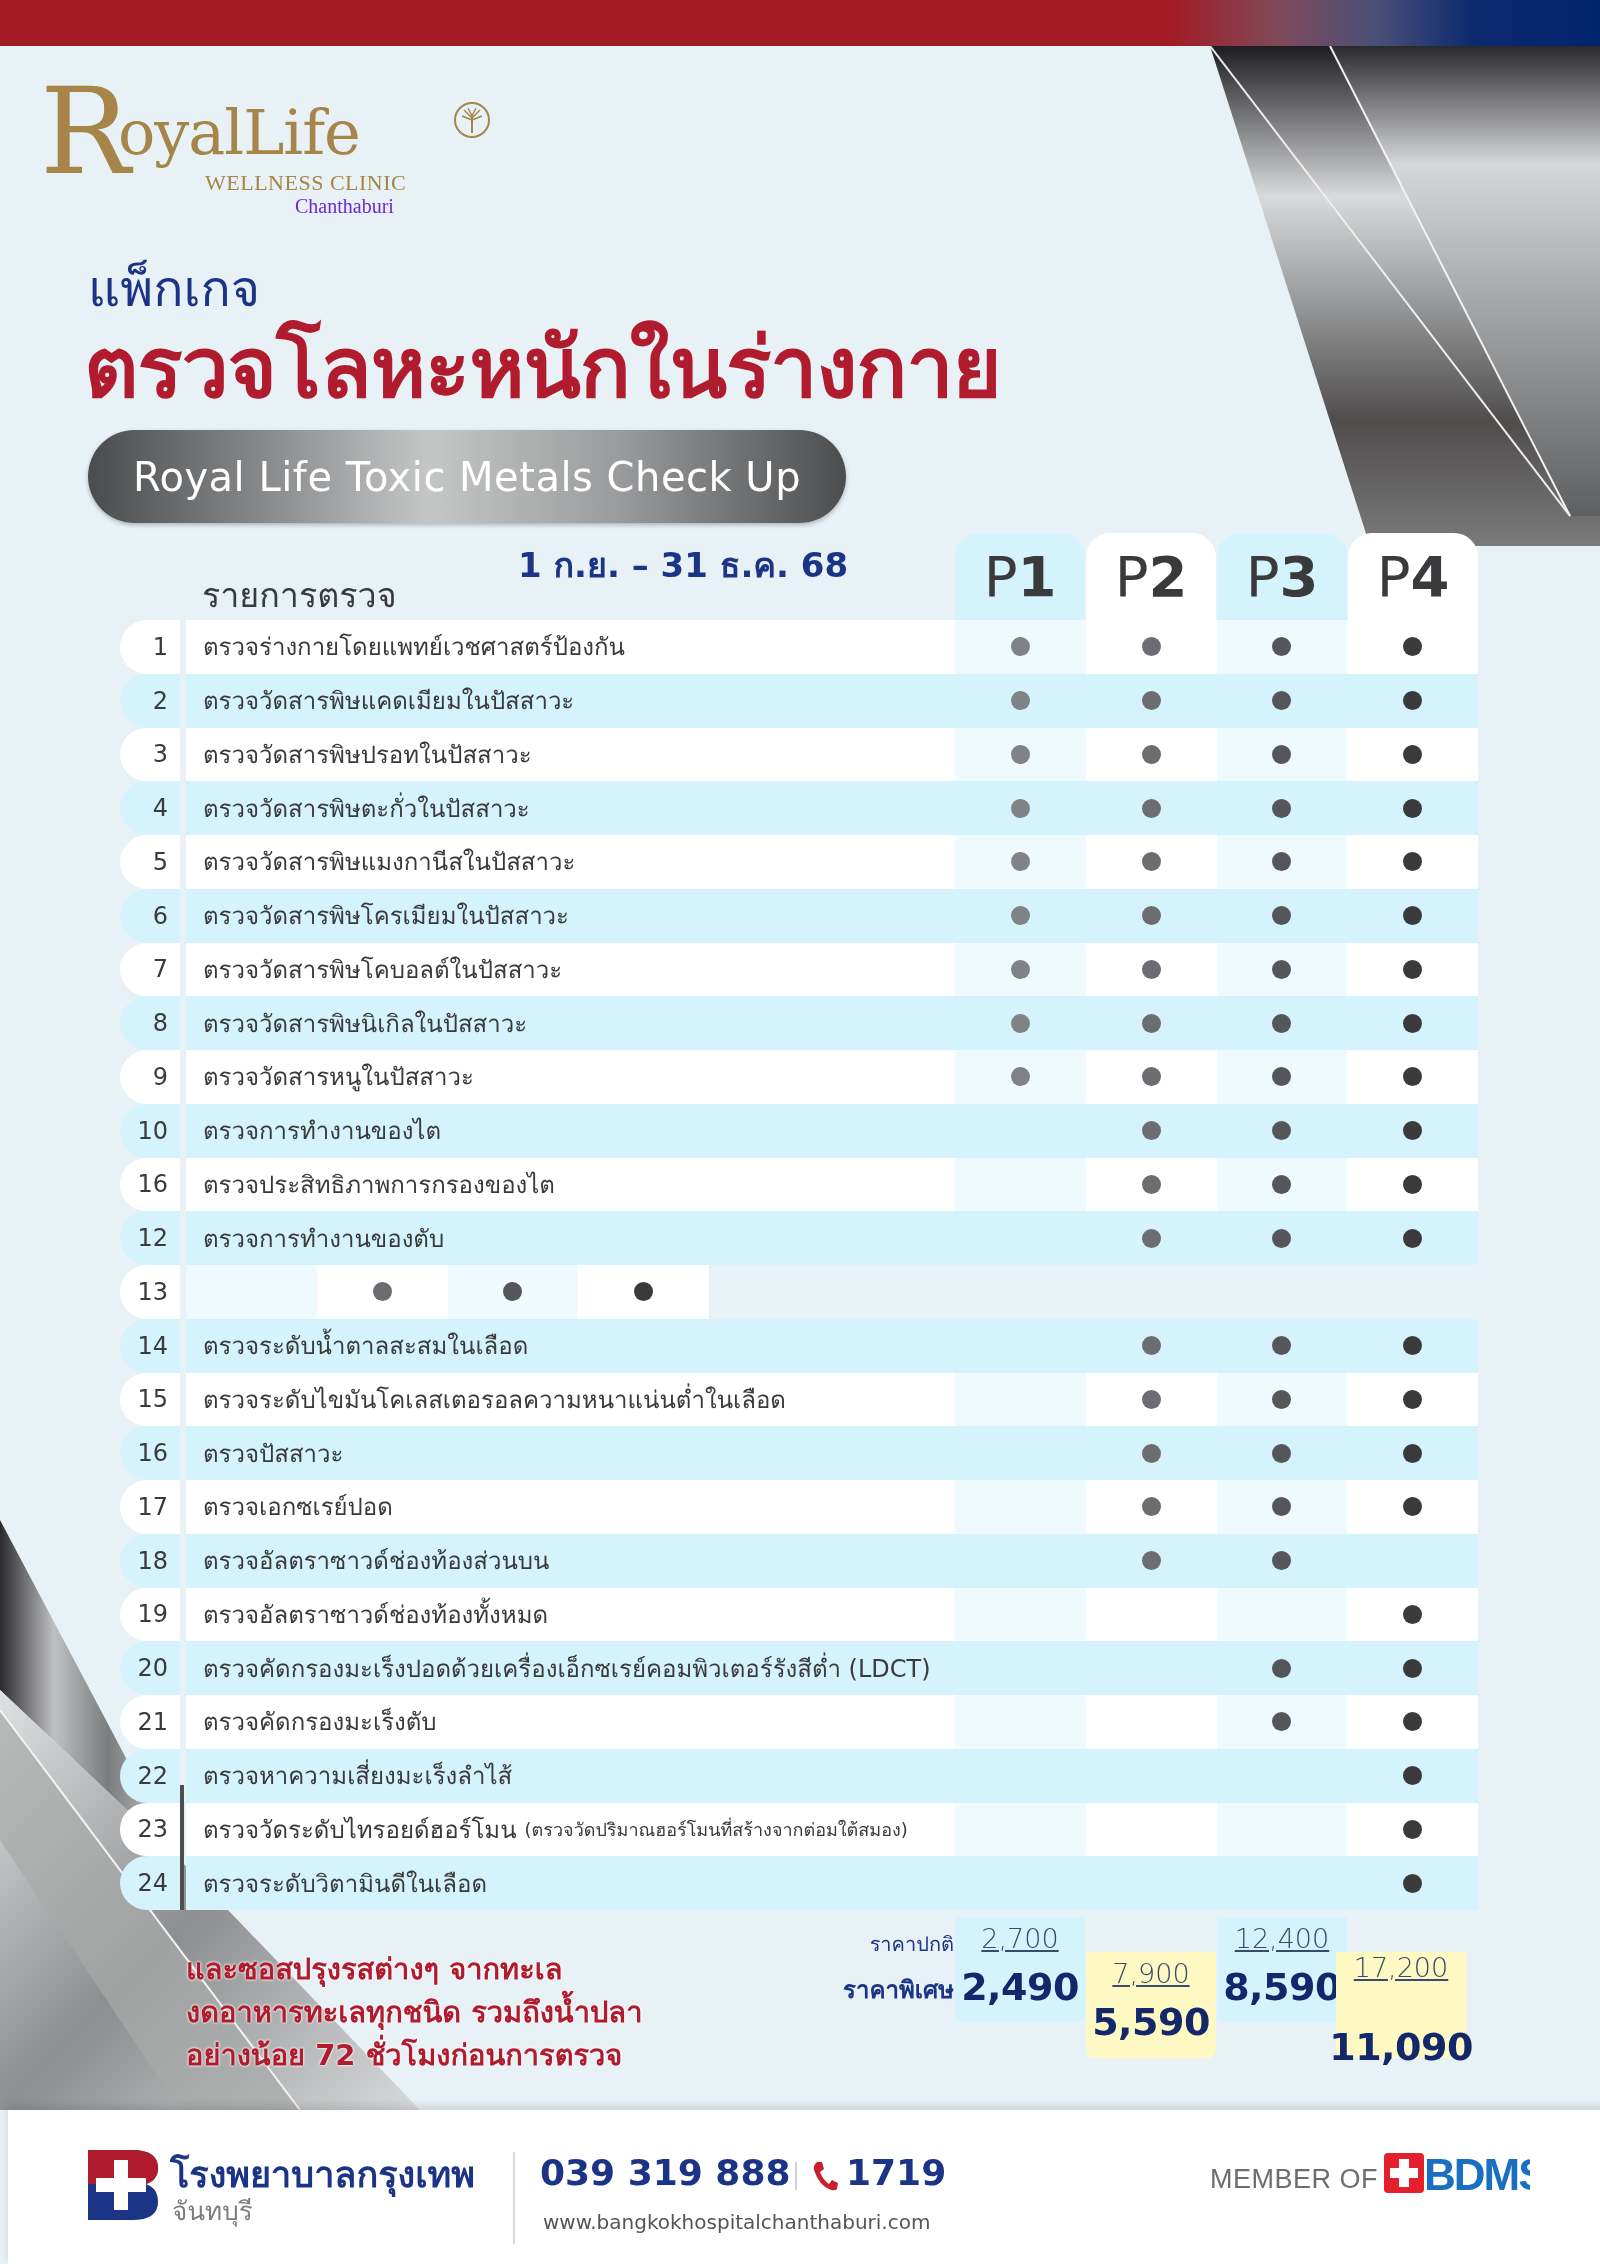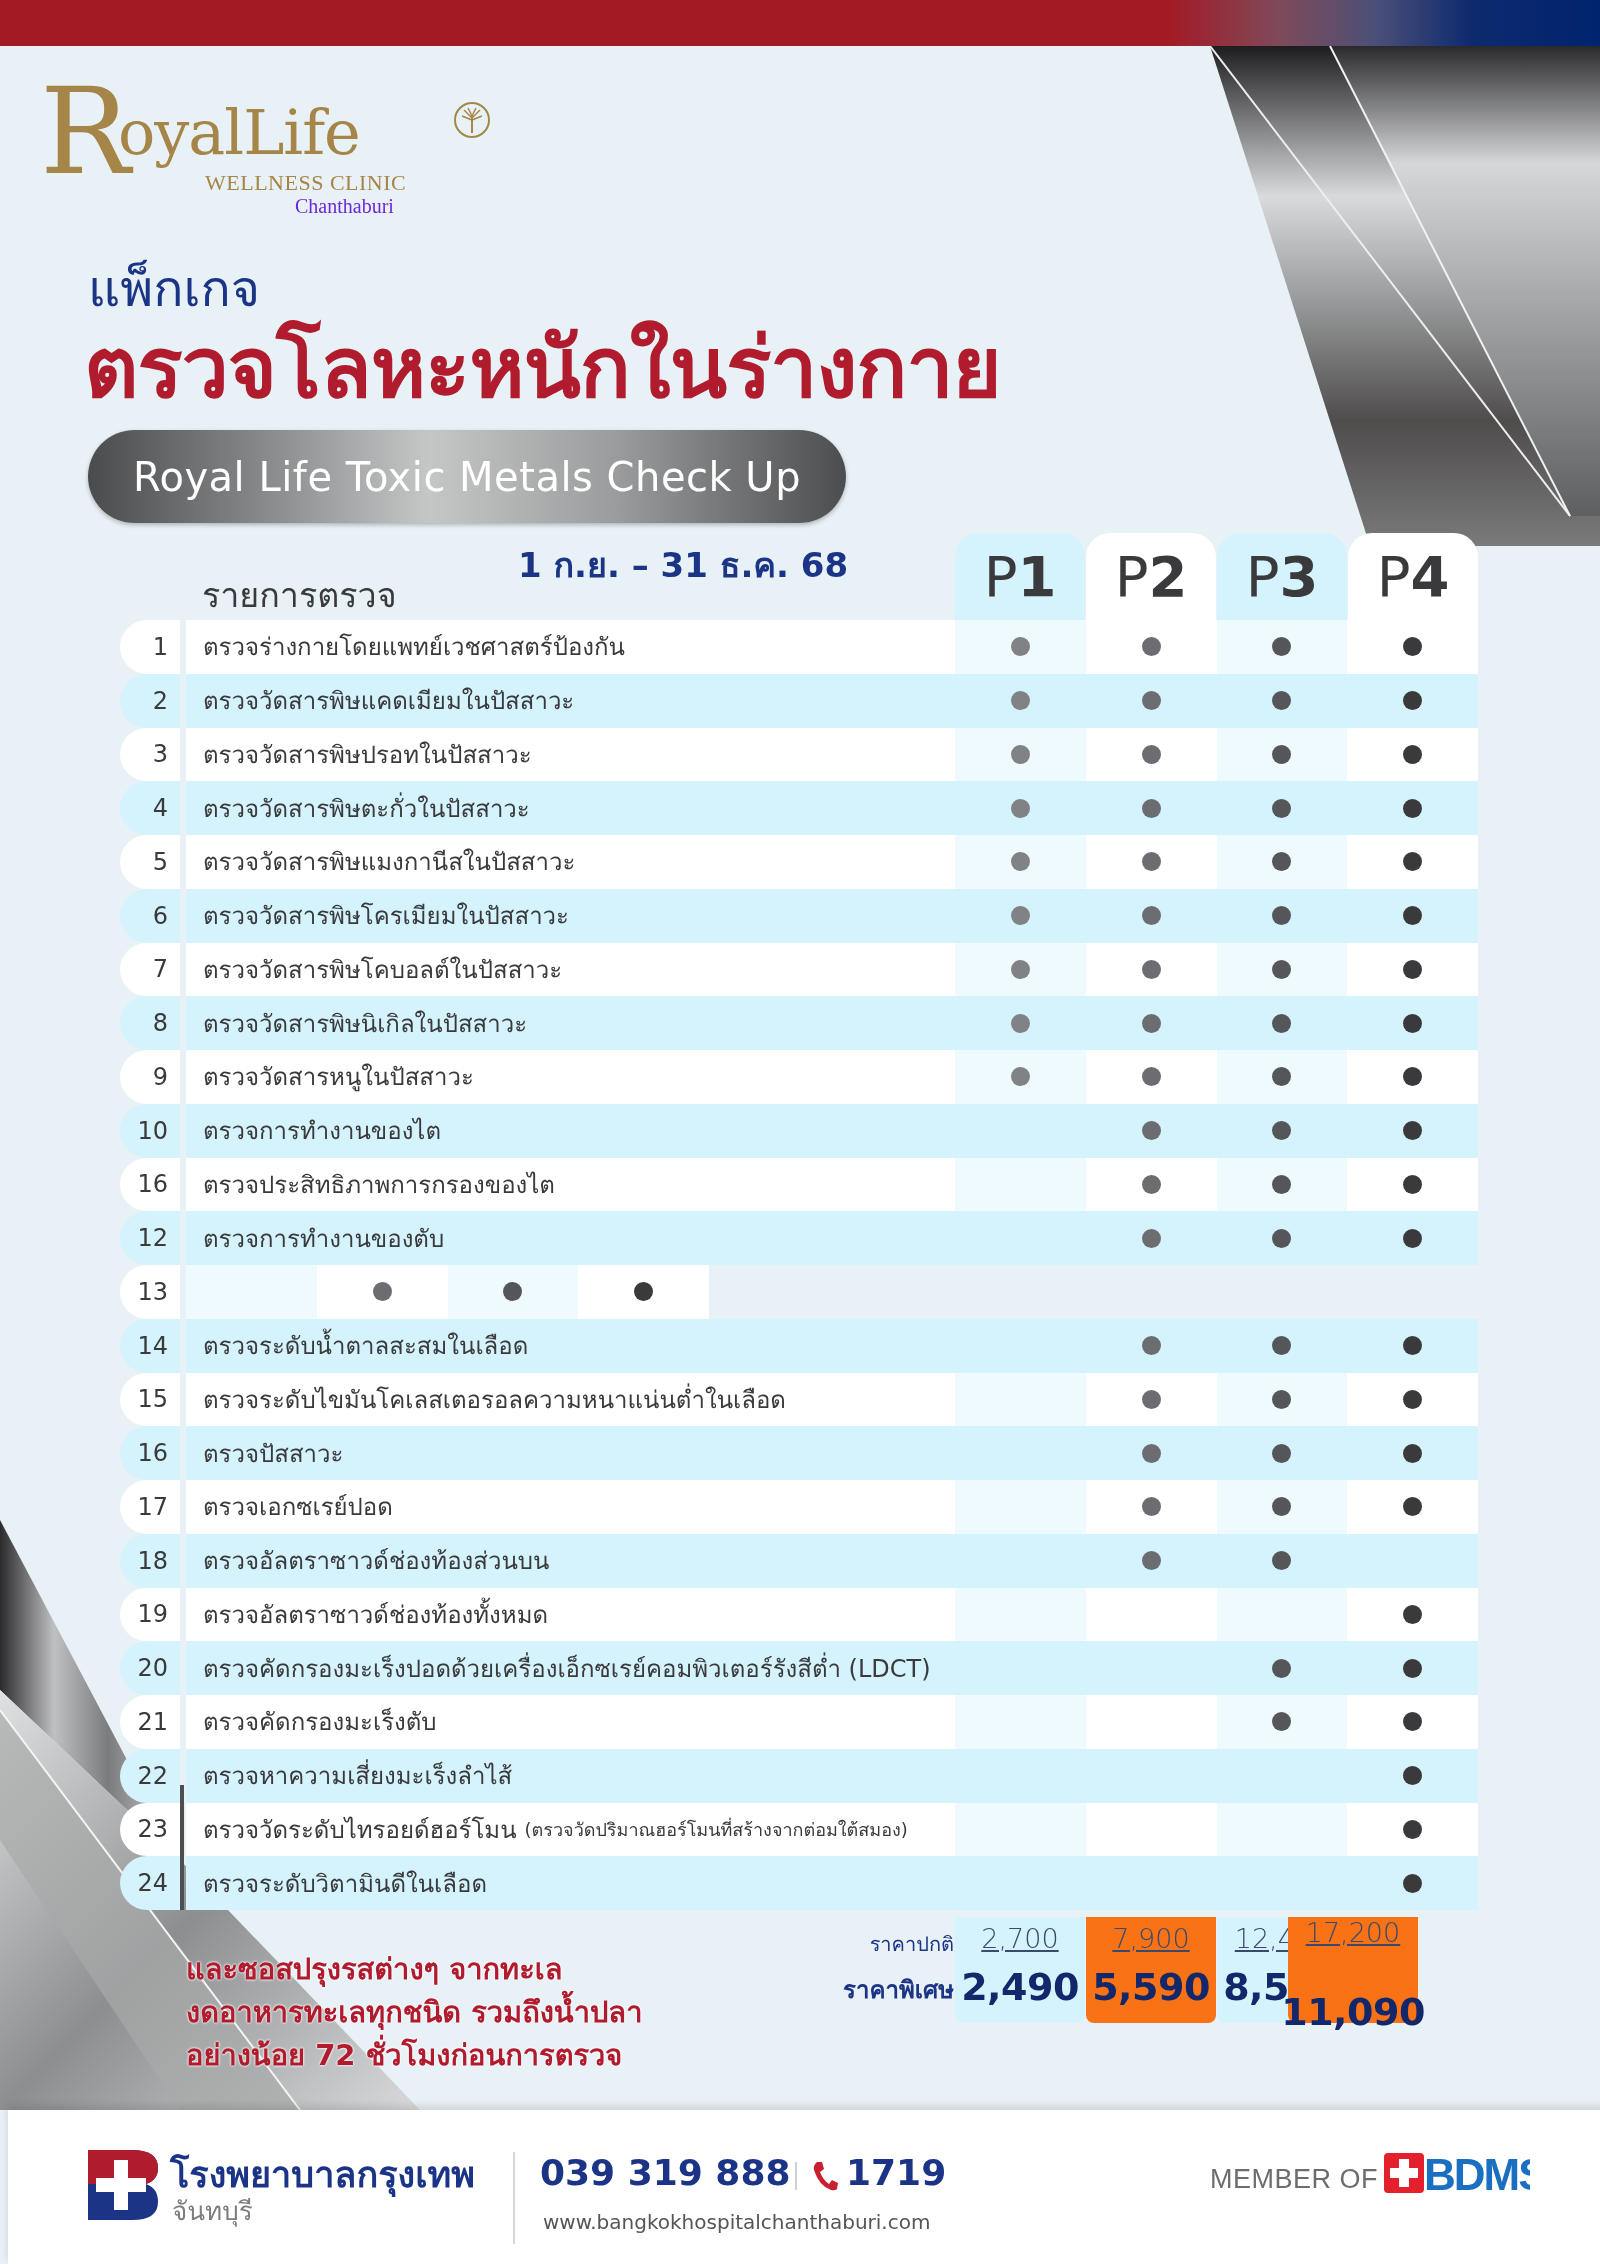--- a/index.html
+++ b/index.html
@@ -131,21 +131,21 @@
     font-family: Liberation Serif, serif; color: #1b3486; text-align: right;
   }
   .price-label.normal { top: 1928px; font-size: 20px; color: #1b3486; }
   .price-label.special { top: 1970px; font-size: 24px; font-weight: bold; color: #1b3486; }
   .price-col {
     position: absolute; top: 1917px; height: 106px;
     display: flex; flex-direction: column; align-items: center;
     border-radius: 0 0 8px 8px;
   }
   .price-col.alt { background: #d4f3fc; }
-  .price-col.white { background: #f97316; }
+  .price-col.white { background: #fef9c3; margin-top: 35px; }
   .price-col .normal-price {
     height: 42px; display: flex; align-items: center;
     font-size: 27px; color: #3a4a6c; font-weight: 300; text-decoration: underline;
   }
   .price-col .special-price {
     height: 56px; display: flex; align-items: center;
     font-size: 38px; font-weight: bold; color: #13276b; letter-spacing: -0.5px;
   }
 
   
@@ -689,21 +689,21 @@
   <div class="special-price">2,490</div>
 </div>
 <div class="price-col white" style="left:1086px;width:130px;">
   <div class="normal-price">7,900</div>
   <div class="special-price">5,590</div>
 </div>
 <div class="price-col alt" style="left:1217px;width:130px;">
   <div class="normal-price">12,400</div>
   <div class="special-price">8,590</div>
 </div>
-<div class="price-col white" style="left:1288px;width:130px;gap:42px;">
+<div class="price-col white" style="left:1336px;width:130px;gap:42px;">
   <div class="normal-price">17,200</div>
   <div class="special-price">11,090</div>
 </div>
 
 <div class="footer">
   <svg class="bh-logo" viewBox="0 0 70 70">
     <path d="M0 0 H44 Q70 0 70 18 Q70 30 58 34 Q70 38 70 52 Q70 70 44 70 H0 Z" fill="#1b3486"></path>
     <path d="M0 0 H44 Q70 0 70 18 Q70 30 58 34 H0 Z" fill="#b01c2e"></path>
     <rect x="26" y="10" width="14" height="50" fill="#ffffff"></rect>
     <rect x="8" y="28" width="50" height="14" fill="#ffffff"></rect>

